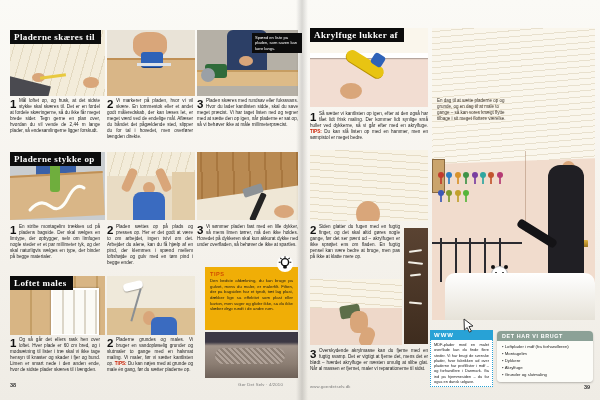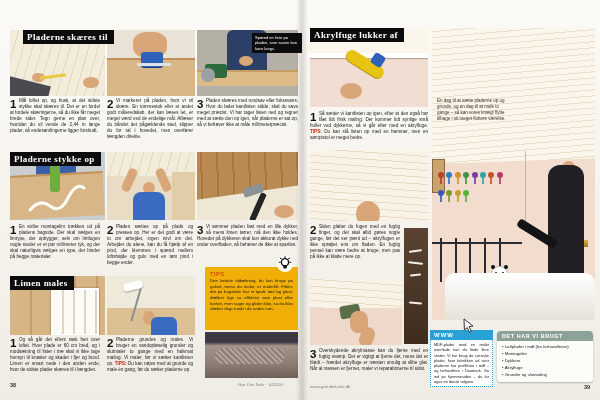--- a/index.html
+++ b/index.html
@@ -80,21 +80,21 @@
   .panda i{position:absolute;width:4px;height:4px;background:#111;border-radius:50%;}
   .trophy{bottom:25%;width:5px;height:7px;background:linear-gradient(#e0b23f,#9a7420);border-radius:1px 1px 0 0;}
 </style>
 </head>
 <body>
 
 <div class="spread">
 
   <div>
 
-    <div class="hdr" style="left:10px;top:30px;margin-left:13px;">Pladerne skæres til</div>
+    <div class="hdr" style="left:10px;top:30px;">Pladerne skæres til</div>
 
     <div class="photo ceilA" style="left:10px;top:30px;width:95px;height:66px;">
       <span style="left:-12px;bottom:-14px;width:50px;height:30px;background:#4a4a50;transform:rotate(14deg);"></span>
       <span class="skin" style="right:6px;bottom:8px;width:16px;height:11px;"></span>
       <span class="skin" style="left:22px;bottom:14px;width:13px;height:9px;"></span>
       <span style="left:30px;bottom:18px;width:26px;height:3px;background:#e8c93f;transform:rotate(-8deg);"></span>
     </div>
 
     <div class="photo" style="left:107px;top:30px;width:88px;height:66px;background:#e9e3d7;">
       <span style="left:0;bottom:0;width:100%;height:55%;background:#d9b687;border-top:2px solid #c09055;"></span>
@@ -146,21 +146,21 @@
       <span class="skin" style="right:4px;bottom:2px;width:20px;height:13px;"></span>
     </div>
 
     <p class="step" style="left:10px;top:224px;width:90px;">
       <span class="stepnum">1</span><span>En stribe montagelim trækkes ud på pladens bagside. Der skal vælges en limtype, der opbygger, selv om limfugen nogle steder er et par millimeter tyk, og der skal naturligvis vælges en type, der binder på begge materialer.</span></p>
     <p class="step" style="left:107px;top:224px;width:86px;">
       <span class="stepnum">2</span><span>Pladen sættes op på plads og presses op. Her er det godt at være to om arbejdet, ingen tvivl om det. Arbejder du alene, kan du få hjælp af en pind, der klemmes i spænd mellem loftshøjde og gulv med en tøm pind i begge ender.</span></p>
     <p class="step" style="left:197px;top:224px;width:101px;">
       <span class="stepnum">3</span><span>Vi sømmer pladen fast med en lille dykker, så mens limen tørrer, må den ikke holdes. Hovedet på dykkeren skal kun akkurat dykke ned under overfladen, så behøver de ikke at spartles.</span></p>
 
-    <div class="hdr" style="left:10px;top:276px;">Limen males</div>
+    <div class="hdr" style="left:10px;top:276px;">Loftet males</div>
 
     <div class="photo woodV" style="left:10px;top:276px;width:95px;height:59px;">
       <span style="right:6px;top:12px;width:44px;height:44px;background:repeating-linear-gradient(90deg,#fbfaf5 0 9px,#dcd6c8 9px 11px);border:2px solid #fff;box-shadow:0 0 2px rgba(0,0,0,.4);"></span>
     </div>
 
     <div class="photo" style="left:107px;top:276px;width:88px;height:59px;background:#efe9da;">
       <span style="left:0;bottom:0;width:100%;height:46%;background:#dcc093;"></span>
       <span style="left:16px;top:6px;width:20px;height:8px;background:#fff;border-radius:4px;transform:rotate(-14deg);box-shadow:0 1px 1px rgba(0,0,0,.3);"></span>
       <span style="left:28px;top:12px;width:2px;height:34px;background:#8a8f94;transform:rotate(16deg);"></span>
       <span class="skin" style="left:36px;bottom:10px;width:12px;height:14px;"></span>

